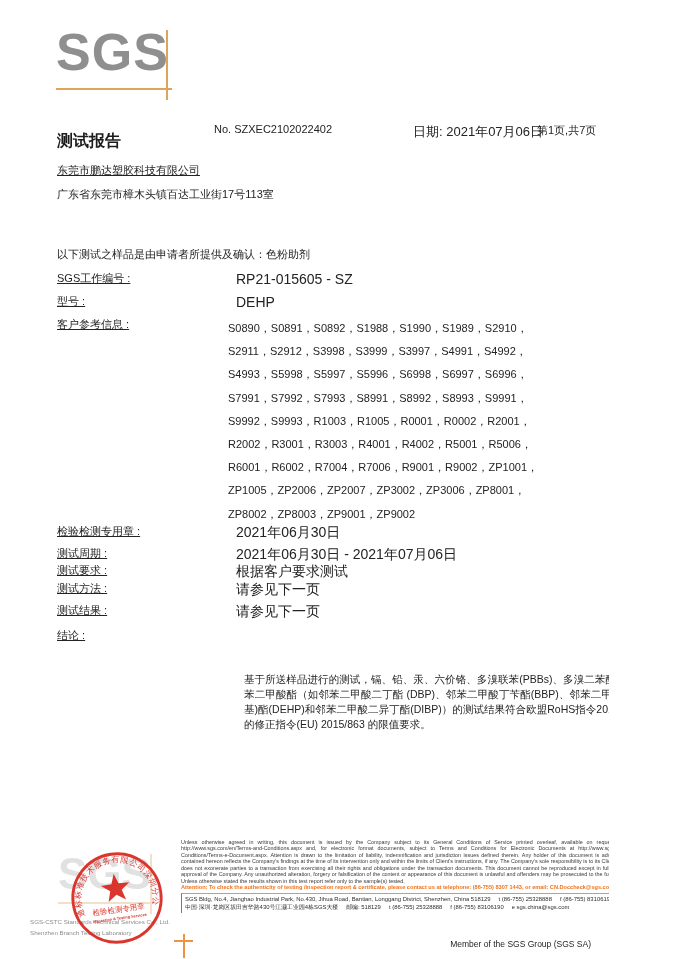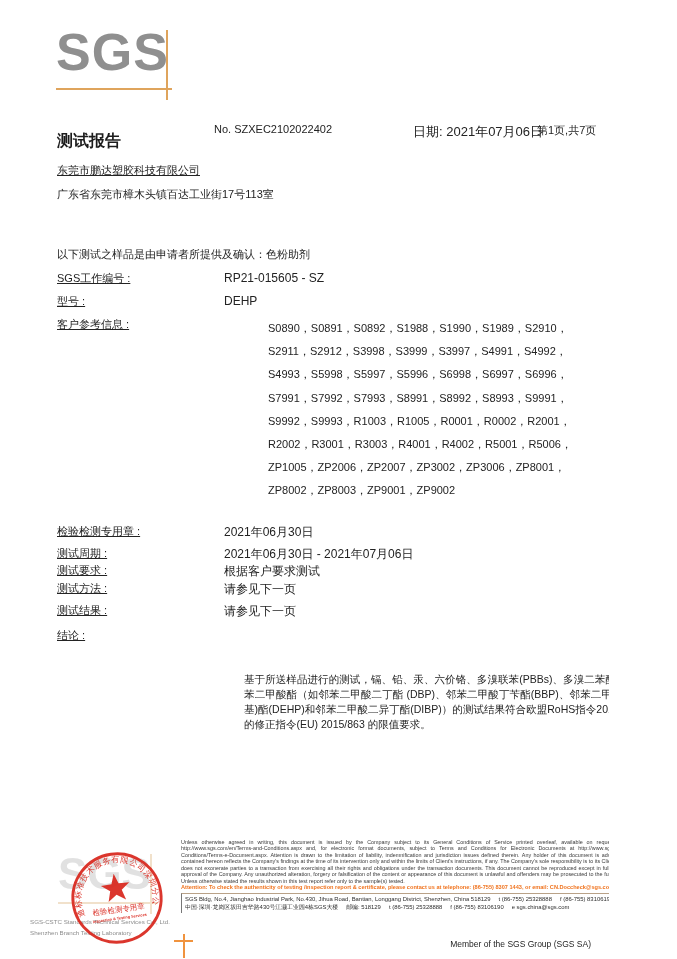--- a/index.html
+++ b/index.html
@@ -18,22 +18,22 @@
   .report-date{position:absolute;left:413px;top:123px;font-size:13px;}
   .page-info{position:absolute;left:537px;top:123px;font-size:11px;}
 
   
   .applicant-name{position:absolute;left:57px;top:163px;font-size:11px;text-decoration:underline;}
   .applicant-addr{position:absolute;left:57px;top:187px;font-size:11px;}
 
   
   .intro{position:absolute;left:57px;top:247px;font-size:11px;}
   .flabel{position:absolute;left:57px;font-size:11px;text-decoration:underline;}
-  .fvalue{position:absolute;left:224px;font-size:12px;}
-  .ref-lines{position:absolute;left:228px;top:317px;font-size:11px;line-height:23.2px;margin-left:40px;}
+  .fvalue{position:absolute;left:236px;font-size:14px;}
+  .ref-lines{position:absolute;left:228px;top:317px;font-size:11px;line-height:23.2px;}
   .conclusion{position:absolute;left:244px;top:624px;width:434px;font-size:10.5px;
               line-height:15px;text-align:justify;margin-top:48px;}
 
   
   .footer-block{position:absolute;left:181px;top:839px;width:480px;}
   .disclaimer{font-size:5.4px;line-height:6.45px;color:#3a3a3a;text-align:justify;}
   .attention{font-size:5.6px;line-height:6.5px;color:#f0731e;font-weight:bold;}
   .addresses{margin-top:2px;border-top:1px solid #b9a288;border-left:1px solid #777;padding:1px 0 1px 3px;}
   .addr-row{display:flex;gap:8px;font-size:5.9px;line-height:8.6px;color:#2e2e2e;white-space:nowrap;}
   .addr-row .grow{flex:0 0 auto;}
@@ -77,20 +77,21 @@
   <div class="fvalue" style="top:294px">DEHP</div>
 
   <div class="flabel" style="top:317px">客户参考信息 :</div>
   <div class="ref-lines">
     <div>S0890，S0891，S0892，S1988，S1990，S1989，S2910，</div>
     <div>S2911，S2912，S3998，S3999，S3997，S4991，S4992，</div>
     <div>S4993，S5998，S5997，S5996，S6998，S6997，S6996，</div>
     <div>S7991，S7992，S7993，S8991，S8992，S8993，S9991，</div>
     <div>S9992，S9993，R1003，R1005，R0001，R0002，R2001，</div>
     <div>R2002，R3001，R3003，R4001，R4002，R5001，R5006，</div>
+    <div>R6001，R6002，R7004，R7006，R9001，R9002，ZP1001，</div>
     <div>ZP1005，ZP2006，ZP2007，ZP3002，ZP3006，ZP8001，</div>
     <div>ZP8002，ZP8003，ZP9001，ZP9002</div>
   </div>
 
   <div class="flabel" style="top:524px">检验检测专用章 :</div>
   <div class="fvalue" style="top:524px">2021年06月30日</div>
 
   <div class="flabel" style="top:546px">测试周期 :</div>
   <div class="fvalue" style="top:546px">2021年06月30日 - 2021年07月06日</div>
 

